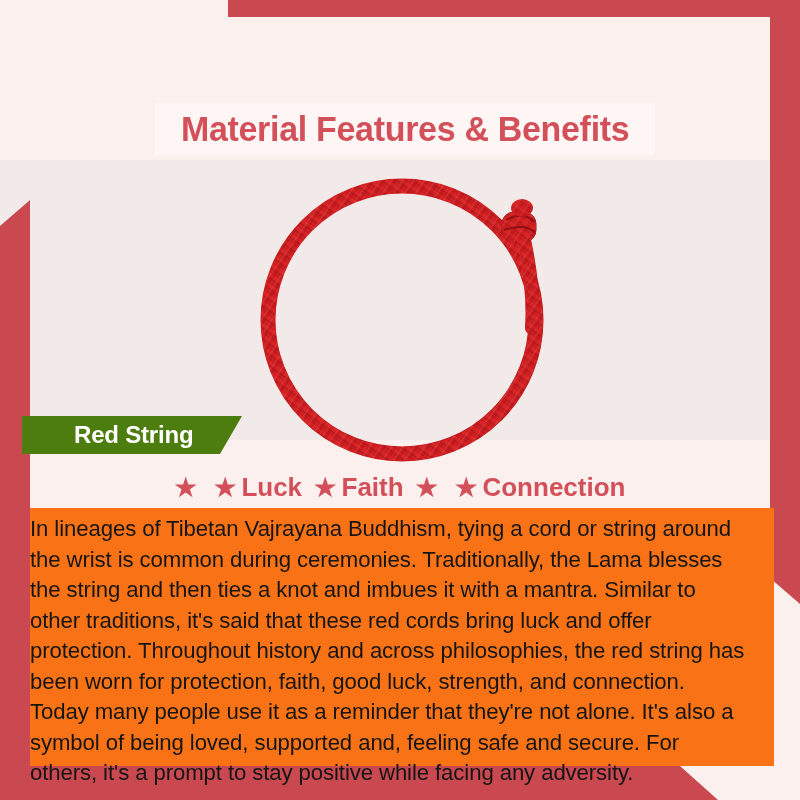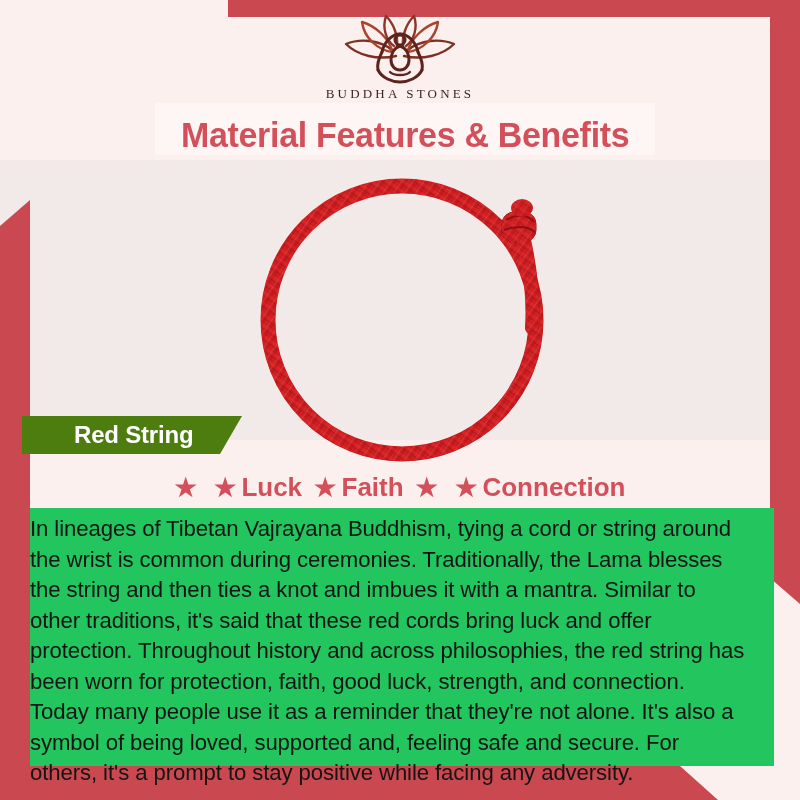--- a/index.html
+++ b/index.html
@@ -88,21 +88,21 @@
     font-weight: 400;
   }
 
   
   .title-band {
     position: absolute;
     left: 155px; top: 103px;
     width: 500px; height: 52px;
     background: #fdf6f4;
     display: flex;
-    align-items: flex-end;
+    align-items: center;
     justify-content: center;
   }
   .title-text {
     font-family: "Liberation Sans Narrow", "Liberation Sans", sans-serif;
     font-size: 35px;
     font-weight: 700;
     color: #d3505a;
     letter-spacing: -0.3px;
     white-space: nowrap;
     transform: scaleX(0.97);
@@ -159,21 +159,21 @@
     line-height: 1;
     margin-right: 5px;
     color: #d3505a;
   }
 
   
   .copy-panel {
     position: absolute;
     left: 30px; top: 508px;
     width: 744px; height: 258px;
-    background: #22c55e;
+    background: #f97316;
     padding: 6px 16px 0 0;
     box-sizing: border-box;
   }
   .copy-text {
     margin: 0;
     font-family: "Liberation Sans Narrow", "Liberation Sans", sans-serif;
     font-size: 22.5px;
     line-height: 30.5px;
     color: #151515;
     letter-spacing: -0.1px;
@@ -188,52 +188,20 @@
 
   <div class="band-top"></div>
   <div class="band-mid"></div>
   <div class="band-low"></div>
 
   <div class="strip-top-red"></div>
   <div class="strip-right-red"></div>
   <div class="strip-left-red"></div>
   <div class="strip-bottom-red"></div>
 
-  <div class="logo-wrap">
-    <svg class="logo-mark" width="132" height="72" viewBox="0 0 132 72">
-      <g fill="none" stroke-linecap="round" stroke-linejoin="round">
-
-        <path d="M62 44 C44 48 24 44 12 32 C26 26 46 28 58 38" stroke="#7d2f23" stroke-width="2.4"></path>
-
-        <path d="M70 44 C88 48 108 44 120 32 C106 26 86 28 74 38" stroke="#7d2f23" stroke-width="2.4"></path>
-
-        <path d="M58 40 C44 38 30 26 28 10 C42 14 54 26 58 38" stroke="#a8452f" stroke-width="2.4"></path>
-
-        <path d="M74 40 C88 38 102 26 104 10 C90 14 78 26 74 38" stroke="#a8452f" stroke-width="2.4"></path>
-
-        <path d="M60 34 C52 28 48 16 52 4 C60 12 64 24 63 34" stroke="#8c3527" stroke-width="2.4"></path>
-
-        <path d="M72 34 C80 28 84 16 80 4 C72 12 68 24 69 34" stroke="#8c3527" stroke-width="2.4"></path>
-
-        <path d="M66 22 C58 22 50 30 48 40" stroke="#5c241c" stroke-width="3"></path>
-        <path d="M66 22 C74 22 82 30 84 40" stroke="#5c241c" stroke-width="3"></path>
-
-        <circle cx="66" cy="28" r="5" stroke="#5c241c" stroke-width="3"></circle>
-
-        <path d="M66 34 C60 36 57 42 57 48 C57 54 61 58 66 58 C71 58 75 54 75 48 C75 42 72 36 66 34 Z" stroke="#5c241c" stroke-width="3"></path>
-
-        <path d="M44 58 C48 66 58 70 66 70 C74 70 84 66 88 58" stroke="#5c241c" stroke-width="3"></path>
-        <path d="M48 40 C44 48 43 54 44 58" stroke="#5c241c" stroke-width="3"></path>
-        <path d="M84 40 C88 48 89 54 88 58" stroke="#5c241c" stroke-width="3"></path>
-
-        <path d="M56 60 C60 64 72 64 76 60" stroke="#5c241c" stroke-width="2.4"></path>
-      </g>
-    </svg>
-    <div class="logo-text">BUDDHA STONES</div>
-  </div>
 
   <div class="title-band">
     <div class="title-text">Material Features &amp; Benefits</div>
   </div>
 
   <div class="bracelet-stage">
     <svg width="360" height="300" viewBox="0 0 360 300">
       <defs>
         <linearGradient id="cordGrad" x1="0" y1="0" x2="1" y2="1">
           <stop offset="0%" stop-color="#e02a2a"></stop>

